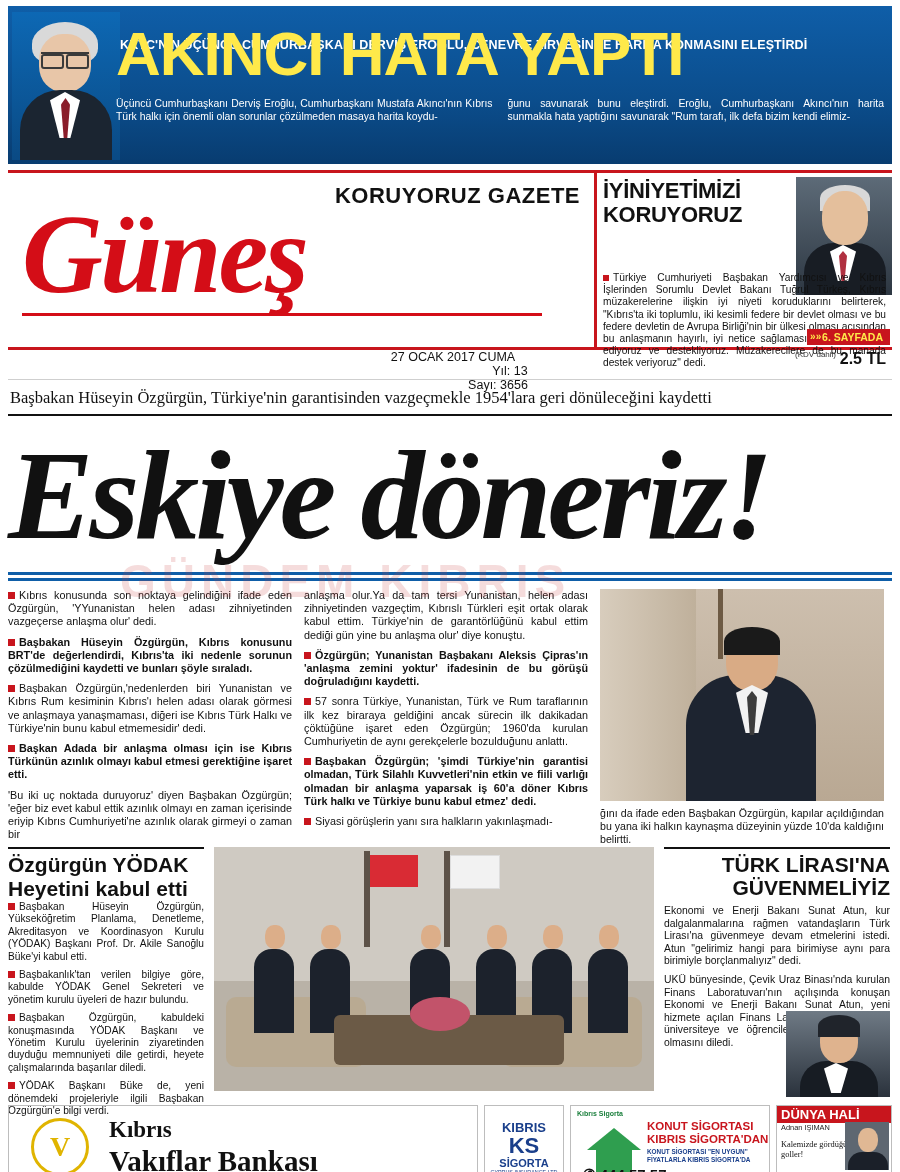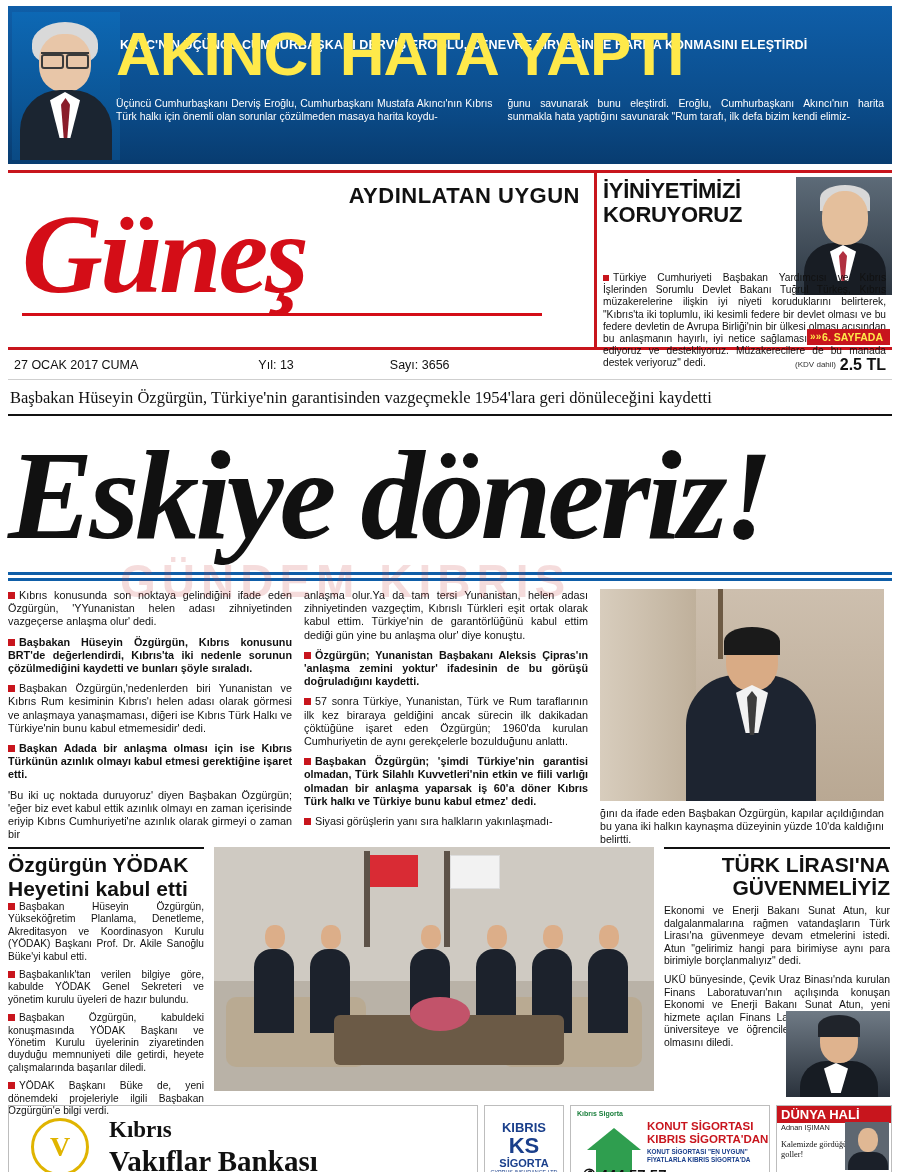--- a/index.html
+++ b/index.html
@@ -111,21 +111,21 @@
   .mh-r-body .sq { display:inline-block; width:6px; height:6px; background:#c8151d; margin-right:4px; }
   .mh-r-ref {
     position:absolute; right:2px; bottom:2px;
     background:#c8151d; color:#ffe94a; font-weight:bold; font-size:10.5px; padding:2px 7px 2px 15px;
   }
   .mh-r-ref:before{ content:"»»"; position:absolute; left:3px; top:2px; color:#ffe94a; font-size:10px; }
 
   
   .infobar {
     margin:0 8px; height:30px; display:flex; align-items:center;
-    font-size:12.5px; border-bottom:1px solid #cfcfcf; position:relative;
+    font-size:12.5px; border-bottom:1px solid #cfcfcf; position:relative;flex-direction:column;
   }
   .infobar .date { margin-left:6px; }
   .infobar .yil { margin-left:120px; }
   .infobar .sayi { margin-left:96px; }
   .infobar .kdv { position:absolute; right:56px; font-size:8px; color:#333; }
   .infobar .price { position:absolute; right:6px; font-size:16px; font-weight:bold; }
 
   
   .subhead {
     margin:8px 10px 0 10px; font-family:"Liberation Serif", serif;
@@ -261,21 +261,21 @@
     <div class="tb-kicker">KKTC'NİN ÜÇÜNCÜ CUMHURBAŞKANI DERVİŞ EROĞLU, CENEVRE ZİRVESİNDE HARİTA KONMASINI ELEŞTİRDİ</div>
     <div class="tb-head">AKINCI HATA YAPTI</div>
     <div class="tb-cols">
       <div class="tb-col">Üçüncü Cumhurbaşkanı Derviş Eroğlu, Cumhurbaşkanı Mustafa Akıncı'nın Kıbrıs Türk halkı için önemli olan sorunlar çözülmeden masaya harita koydu-</div>
       <div class="tb-col">ğunu savunarak bunu eleştirdi. Eroğlu, Cumhurbaşkanı Akıncı'nın harita sunmakla hata yaptığını savunarak "Rum tarafı, ilk defa bizim kendi elimiz-</div>
     </div>
   </div>
 
   <div class="masthead">
     <div class="mh-left">
-      <div class="mh-aydinlatan">AYDINLATAN UYGUN</div>
+      <div class="mh-aydinlatan">KORUYORUZ GAZETE</div>
       <div class="mh-logo">Güneş</div>
       <div class="mh-underline"></div>
     </div>
     <div class="mh-right">
       <div class="mh-r-title">
         <span>İYİNİYETİMİZİ</span>
         <span class="l2">KORUYORUZ</span>
       </div>
       <div class="mh-r-photo">
         <div class="bg"></div>

